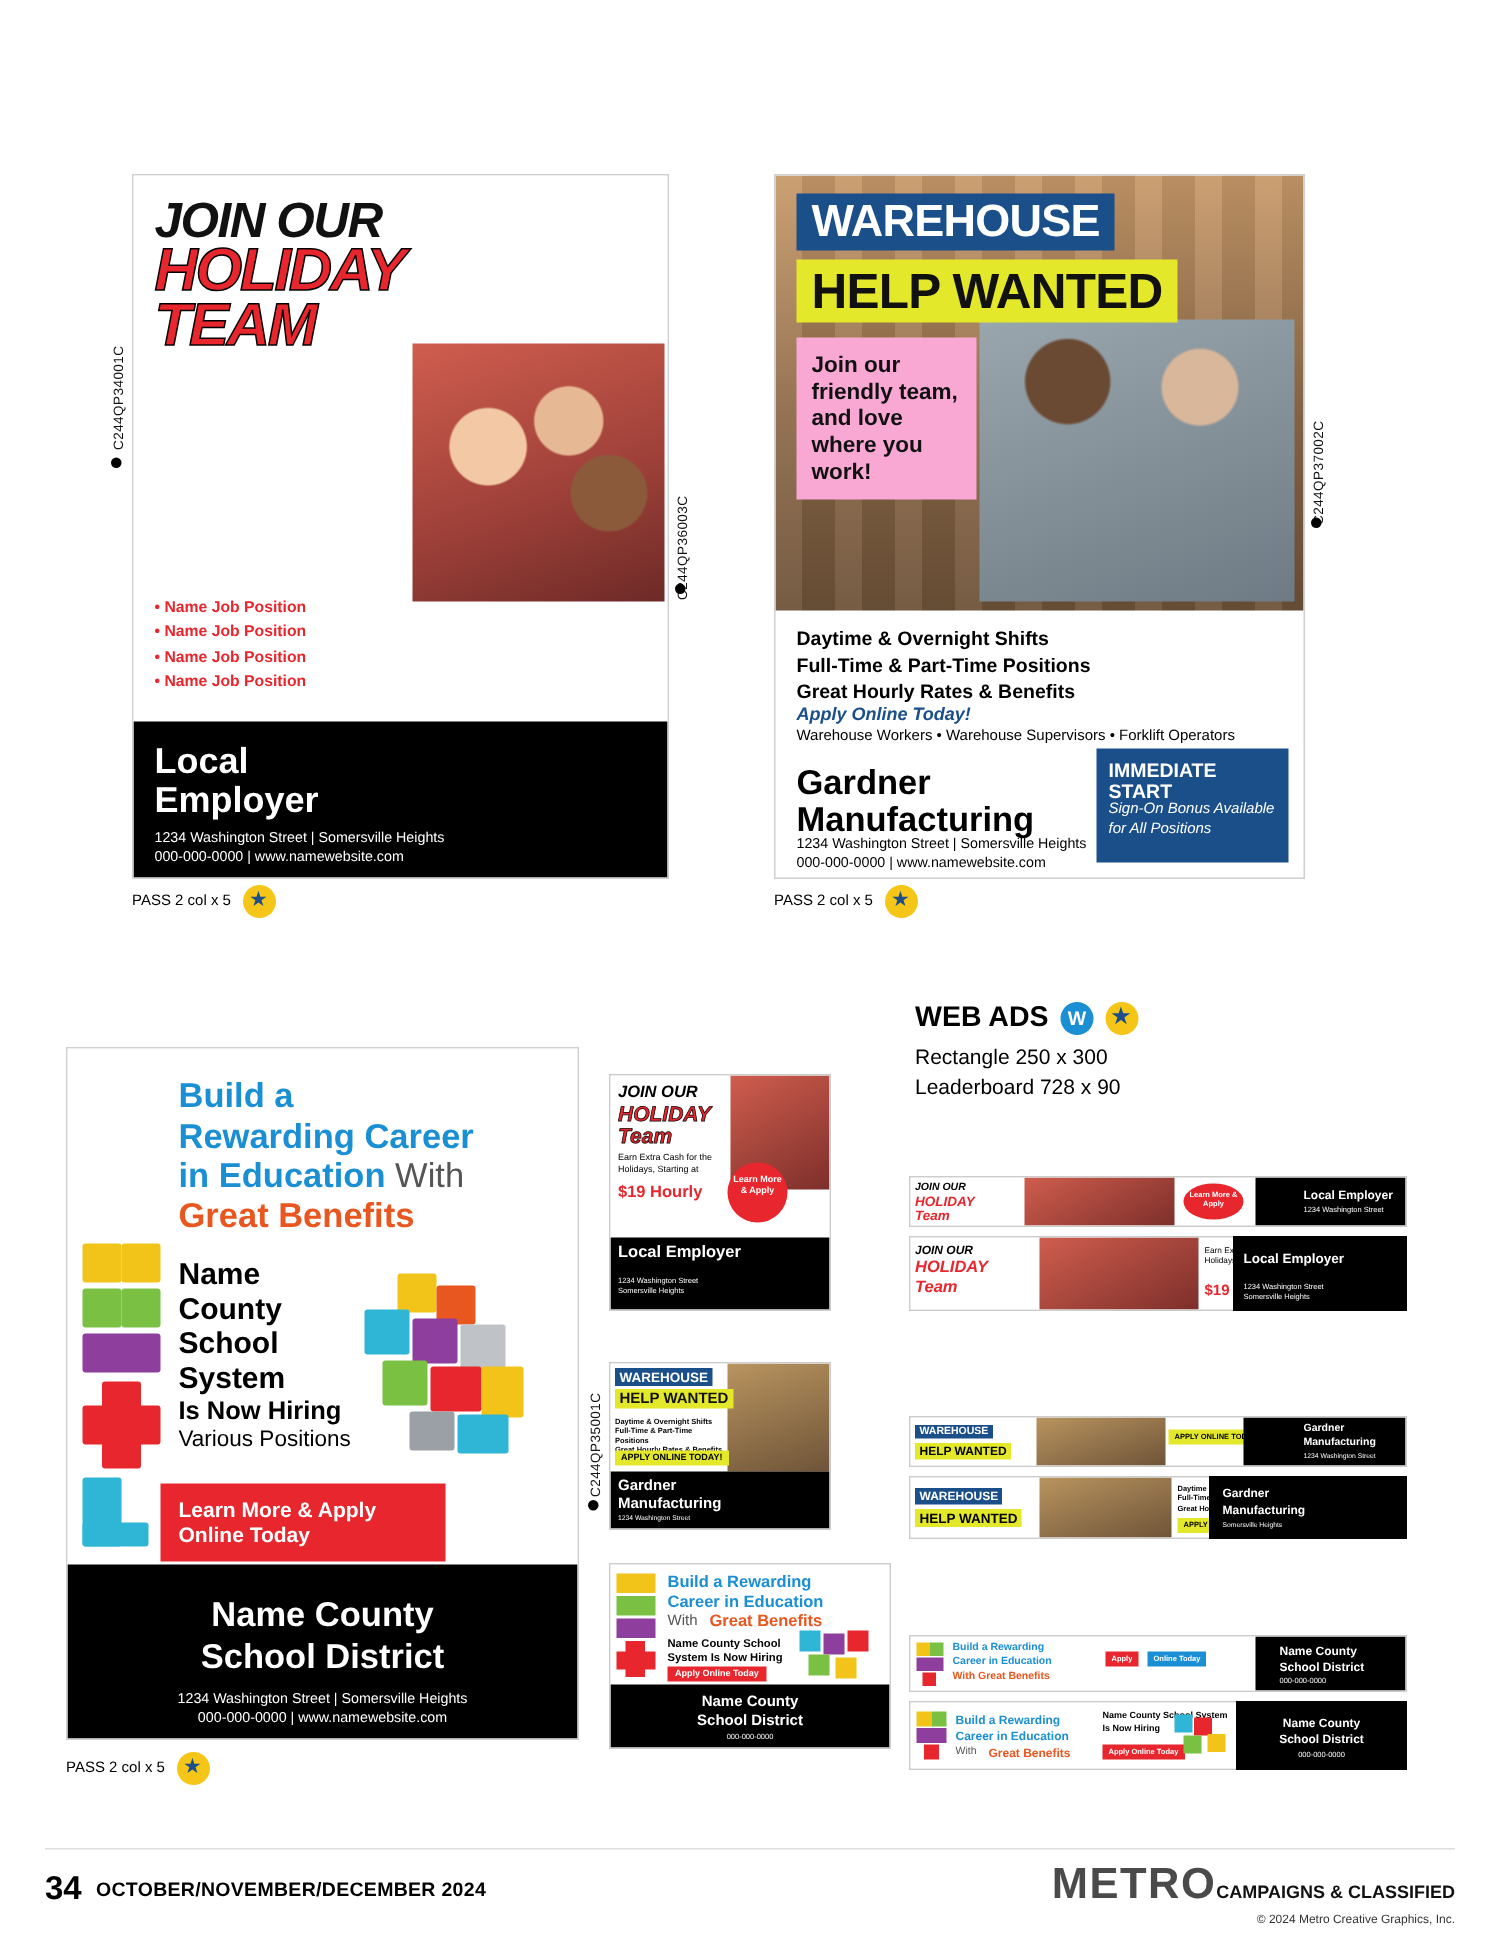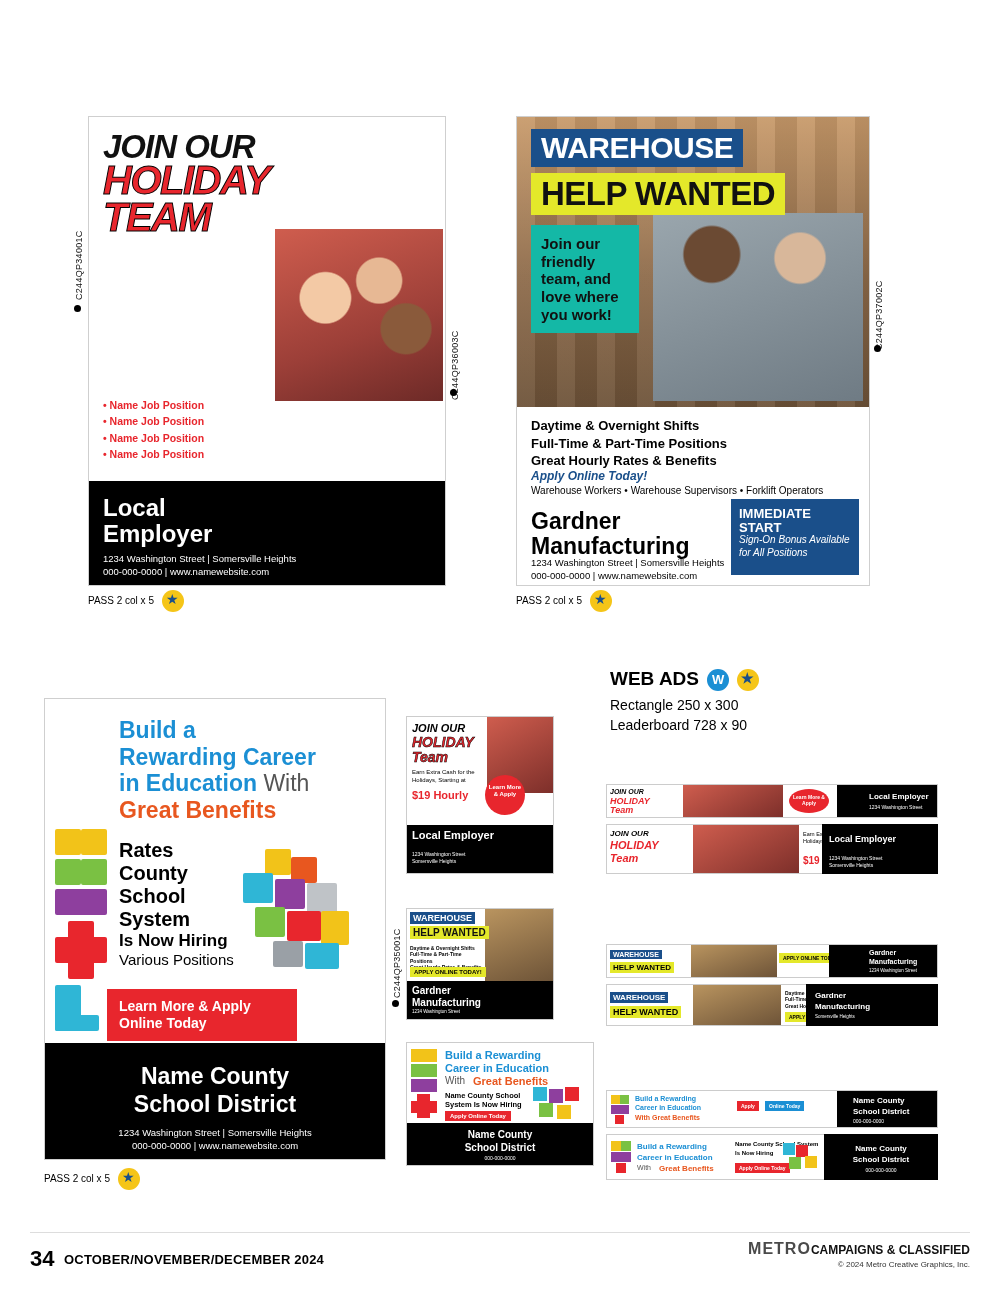--- a/index.html
+++ b/index.html
@@ -31,21 +31,21 @@
   #ad1 .emp{position:absolute;left:14px;top:378px;color:#fff;font-size:24px;font-weight:bold;line-height:1.08;}
   #ad1 .addr{position:absolute;left:14px;top:436px;color:#fff;font-size:9.5px;line-height:1.35;}
 
   
   #ad2{left:516px;top:116px;width:352px;height:468px;}
   #ad2 .photo{position:absolute;left:0;top:0;right:0;height:290px;background:linear-gradient(180deg,#c89a6a,#8d6a49 55%,#6d5238);}
   #ad2 .photo:after{content:"";position:absolute;inset:0;background:
       repeating-linear-gradient(90deg,rgba(255,255,255,.06) 0 18px,rgba(0,0,0,.08) 18px 40px);}
   .whead{position:absolute;left:14px;top:12px;background:#1a4f8a;color:#fff;font-size:30px;font-weight:bold;letter-spacing:-.5px;padding:2px 10px;z-index:3;}
   .whead2{position:absolute;left:14px;top:56px;background:#e4e82a;color:#111;font-size:33px;font-weight:bold;letter-spacing:-.5px;padding:2px 10px;z-index:3;}
-  .yellowbox{position:absolute;left:14px;top:108px;width:108px;background:#14b8a6;color:#111;font-size:15px;font-weight:bold;line-height:1.18;padding:10px;box-sizing:border-box;z-index:3;}
+  .yellowbox{position:absolute;left:14px;top:108px;width:120px;background:#f9a8d4;color:#111;font-size:15px;font-weight:bold;line-height:1.18;padding:10px;box-sizing:border-box;z-index:3;}
   .wworkers{position:absolute;right:6px;top:96px;width:210px;height:188px;z-index:2;background:
      radial-gradient(circle at 28% 22%,#6b4a33 0 13%,transparent 14%),
      radial-gradient(circle at 70% 24%,#d8b79a 0 12%,transparent 13%),
      linear-gradient(180deg,#d8e45c 0 0,transparent 0),
      linear-gradient(160deg,#9aa6ad,#6f7b84);}
   #ad2 .lines{position:absolute;left:14px;top:300px;font-size:13px;font-weight:bold;line-height:1.35;}
   #ad2 .apply{position:absolute;left:14px;top:352px;font-size:12px;font-weight:bold;font-style:italic;color:#1a4f8a;}
   #ad2 .roles{position:absolute;left:14px;top:368px;font-size:10px;}
   #ad2 .emp{position:absolute;left:14px;top:392px;font-size:23px;font-weight:bold;line-height:1.1;}
   #ad2 .addr{position:absolute;left:14px;top:440px;font-size:9.5px;line-height:1.35;}
@@ -84,21 +84,21 @@
 
   
   .mini{position:absolute;border:1px solid #ccc;overflow:hidden;background:#fff;}
   .mb{position:absolute;background:#000;}
   .tiny{font-size:5px;line-height:1.25;}
 
   
   .pagenum{position:absolute;left:30px;top:1246px;font-size:22px;font-weight:bold;}
   .footdate{position:absolute;left:64px;top:1252px;font-size:13px;font-weight:bold;letter-spacing:.2px;}
   .metro{position:absolute;right:30px;top:1240px;text-align:right;}
-  .metro .m{font-size:16px;letter-spacing:1px;color:#4a4a4a;font-weight:bold;}
+  .metro .m{font-size:29px;letter-spacing:1px;color:#4a4a4a;font-weight:bold;}
   .metro .c{font-size:12px;font-weight:bold;color:#111;}
   .metro .cp{font-size:8px;color:#333;margin-top:2px;}
   .rule{position:absolute;left:30px;right:30px;top:1232px;height:1px;background:#ddd;}
 </style>
 </head>
 <body>
 
 <div class="code" style="left:74px;top:140px;height:160px;">C244QP34001C</div>
 <div class="code" style="left:450px;top:300px;height:100px;">C244QP36003C</div>
 <div class="dot" style="left:450px;top:389px;"></div>
@@ -207,21 +207,21 @@
     <i style="left:50px;top:30px;width:30px;height:30px;background:#8e3f9e;"></i>
     <i style="left:82px;top:34px;width:30px;height:30px;background:#bfc3c7;"></i>
     <i style="left:30px;top:58px;width:30px;height:30px;background:#7ac143;"></i>
     <i style="left:62px;top:62px;width:34px;height:30px;background:#e8262d;"></i>
     <i style="left:96px;top:62px;width:28px;height:34px;background:#f2c319;"></i>
     <i style="left:48px;top:92px;width:30px;height:26px;background:#9aa0a6;"></i>
     <i style="left:80px;top:94px;width:34px;height:26px;background:#2fb6d6;"></i>
   </div>
 
   <div class="name">
-    <div>Rates</div>
+    <div>Name</div>
     <div>County</div>
     <div>School</div>
     <div>System</div>
     <div class="hire">Is Now Hiring</div>
     <div class="sm">Various Positions</div>
   </div>
 
   <div class="cta">
     <div>Learn More &amp; Apply</div>
     <div>Online Today</div>

